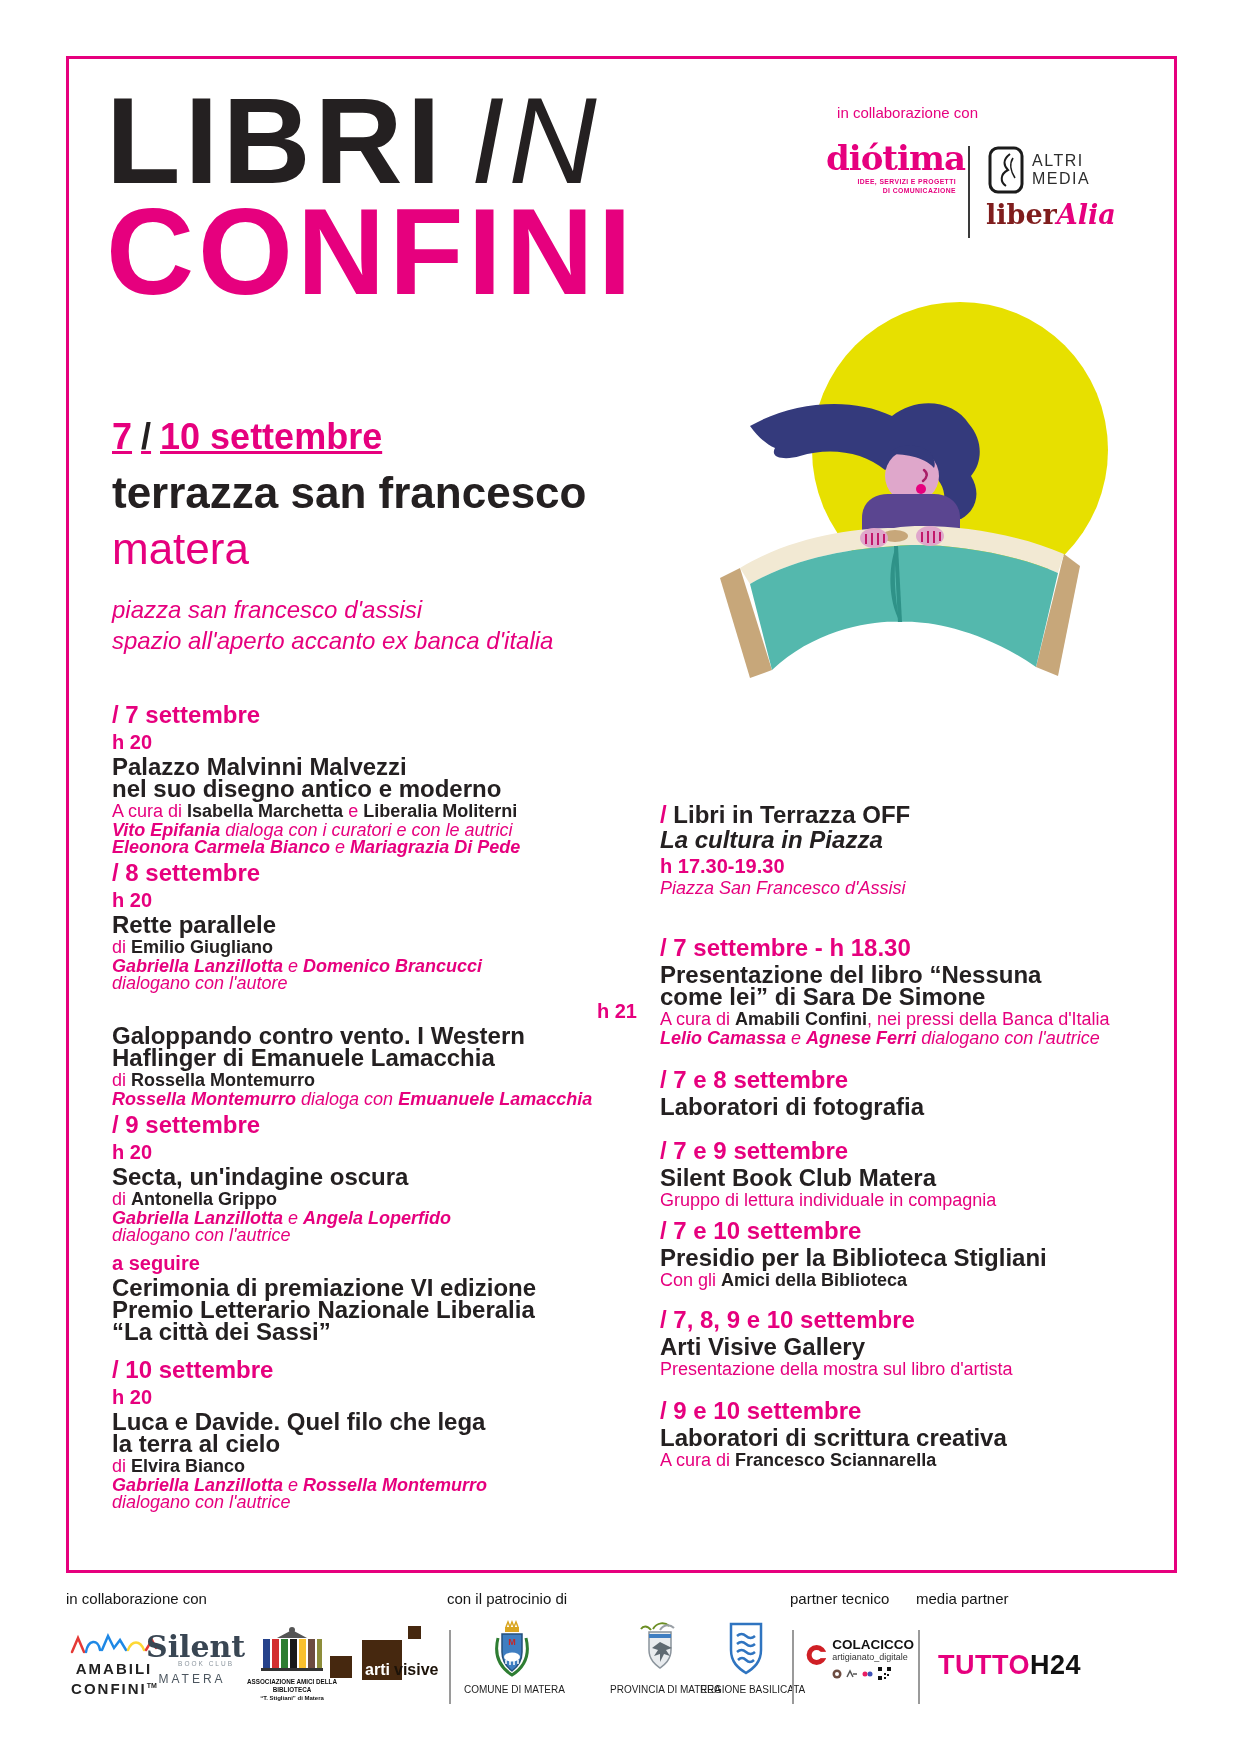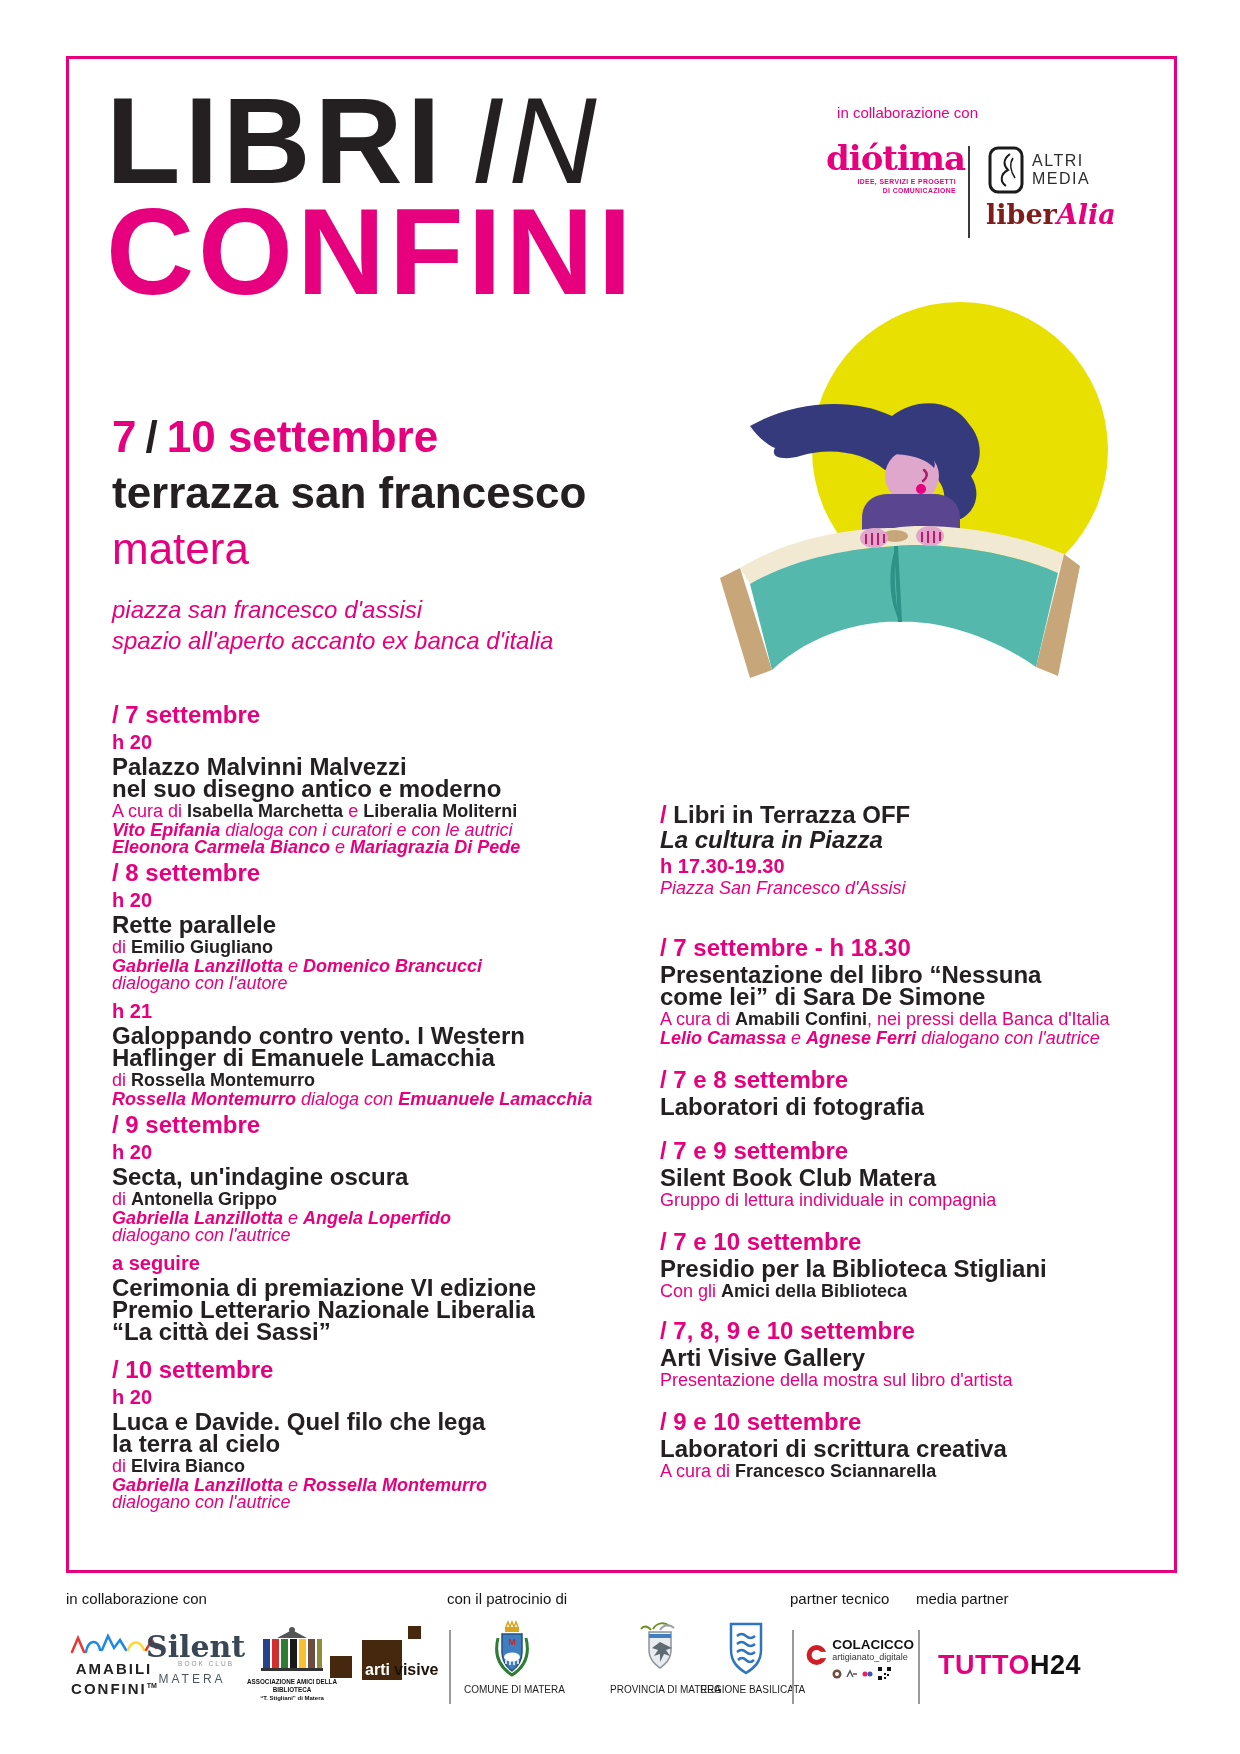--- a/index.html
+++ b/index.html
@@ -20,21 +20,21 @@
   .diotima-tag{font-size:6.8px;font-weight:700;letter-spacing:.4px;line-height:1.3;color:#e6007e;margin-top:2px;}
   .header-divider{position:absolute;left:968px;top:146px;width:2px;height:92px;background:#3a3a3a;}
   .altrimedia{position:absolute;left:988px;top:146px;display:flex;gap:8px;align-items:center;}
   .am-text{font-size:16px;letter-spacing:1.5px;color:#2c2c2c;line-height:18px;font-weight:400;}
   .liberalia{position:absolute;left:986px;top:200px;font-family:"DejaVu Serif",serif;font-size:27px;line-height:30px;white-space:nowrap;}
   .lib-black{color:#7f1d1d;font-weight:700;}
   .lib-pink{color:#e6007e;font-weight:700;font-style:italic;}
 
   
   .hero{position:absolute;left:112px;top:412px;}
-  .hero-date{font-size:44px;font-weight:700;line-height:50px;color:#e6007e;white-space:nowrap;}
+  .hero-date{font-size:36px;font-weight:700;line-height:50px;color:#e6007e;white-space:nowrap;text-decoration:underline;}
   .hero-date .sep{color:#242021;padding:0 9px;}
   .hero-venue{font-size:44px;font-weight:700;line-height:50px;color:#242021;margin-top:6px;white-space:nowrap;}
   .hero-city{font-size:44px;font-weight:400;line-height:50px;color:#e6007e;margin-top:6px;}
   .hero-address{margin-top:20px;font-size:24px;font-style:italic;font-weight:500;color:#e6007e;line-height:31px;}
 
   
   .illus{position:absolute;left:630px;top:278px;width:510px;height:402px;}
 
   
   .col-left{position:absolute;left:112px;top:702px;width:525px;}
@@ -154,21 +154,21 @@
       <div class="line l-title"><span class="c-kb">nel suo disegno antico e moderno</span></div>
       <div class="line l-meta" style="margin-top: 3px;"><span class="c-p">A cura di </span><span class="c-kb">Isabella Marchetta</span><span class="c-p"> e </span><span class="c-kb">Liberalia Moliterni</span></div>
       <div class="line l-ital" style="margin-top: 2px;"><span class="c-pbi">Vito Epifania</span><span class="c-pi"> dialoga con i curatori e con le autrici</span></div>
       <div class="line l-ital"><span class="c-pbi">Eleonora Carmela Bianco</span><span class="c-pi"> e </span><span class="c-pbi">Mariagrazia Di Pede</span></div>
       <div class="line l-head" style="margin-top: 4px;"><span class="c-pb">/ 8 settembre</span></div>
       <div class="line l-time" style="margin-top: 6px;"><span class="c-pb">h 20</span></div>
       <div class="line l-title" style="margin-top: 4px;"><span class="c-kb">Rette parallele</span></div>
       <div class="line l-meta" style="margin-top: 3px;"><span class="c-p">di </span><span class="c-kb">Emilio Giugliano</span></div>
       <div class="line l-ital" style="margin-top: 2px;"><span class="c-pbi">Gabriella Lanzillotta</span><span class="c-pi"> e </span><span class="c-pbi">Domenico Brancucci</span></div>
       <div class="line l-ital"><span class="c-pi">dialogano con l'autore</span></div>
-      <div class="line l-time" style="margin-top: 10px;"><span class="c-pb">h 21</span></div>
+      <div class="line l-time" style="margin-top: 10px; text-align: right;"><span class="c-pb">h 21</span></div>
       <div class="line l-title" style="margin-top: 4px;"><span class="c-kb">Galoppando contro vento. I Western</span></div>
       <div class="line l-title"><span class="c-kb">Haflinger di Emanuele Lamacchia</span></div>
       <div class="line l-meta" style="margin-top: 3px;"><span class="c-p">di </span><span class="c-kb">Rossella Montemurro</span></div>
       <div class="line l-ital" style="margin-top: 2px;"><span class="c-pbi">Rossella Montemurro</span><span class="c-pi"> dialoga con </span><span class="c-pbi">Emuanuele Lamacchia</span></div>
       <div class="line l-head" style="margin-top: 4px;"><span class="c-pb">/ 9 settembre</span></div>
       <div class="line l-time" style="margin-top: 6px;"><span class="c-pb">h 20</span></div>
       <div class="line l-title" style="margin-top: 4px;"><span class="c-kb">Secta, un'indagine oscura</span></div>
       <div class="line l-meta" style="margin-top: 3px;"><span class="c-p">di </span><span class="c-kb">Antonella Grippo</span></div>
       <div class="line l-ital" style="margin-top: 2px;"><span class="c-pbi">Gabriella Lanzillotta</span><span class="c-pi"> e </span><span class="c-pbi">Angela Loperfido</span></div>
       <div class="line l-ital"><span class="c-pi">dialogano con l'autrice</span></div>
@@ -192,21 +192,21 @@
       <div class="line l-head" style="margin-top: 38px;"><span class="c-pb">/ 7 settembre - h 18.30</span></div>
       <div class="line l-title" style="margin-top: 4px;"><span class="c-kb">Presentazione del libro “Nessuna</span></div>
       <div class="line l-title"><span class="c-kb">come lei” di Sara De Simone</span></div>
       <div class="line l-meta" style="margin-top: 3px;"><span class="c-p">A cura di </span><span class="c-kb">Amabili Confini</span><span class="c-p">, nei pressi della Banca d'Italia</span></div>
       <div class="line l-ital" style="margin-top: 2px;"><span class="c-pbi">Lelio Camassa</span><span class="c-pi"> e </span><span class="c-pbi">Agnese Ferri</span><span class="c-pi"> dialogano con l'autrice</span></div>
       <div class="line l-head" style="margin-top: 20px;"><span class="c-pb">/ 7 e 8 settembre</span></div>
       <div class="line l-title" style="margin-top: 4px;"><span class="c-kb">Laboratori di fotografia</span></div>
       <div class="line l-head" style="margin-top: 20px;"><span class="c-pb">/ 7 e 9 settembre</span></div>
       <div class="line l-title" style="margin-top: 4px;"><span class="c-kb">Silent Book Club Matera</span></div>
       <div class="line l-meta" style="margin-top: 3px;"><span class="c-p">Gruppo di lettura individuale in compagnia</span></div>
-      <div class="line l-head" style="margin-top: 20px;"><span class="c-pb">/ 7 e 10 settembre</span></div>
+      <div class="line l-head" style="margin-top: 9px;"><span class="c-pb">/ 7 e 10 settembre</span></div>
       <div class="line l-title" style="margin-top: 4px;"><span class="c-kb">Presidio per la Biblioteca Stigliani</span></div>
       <div class="line l-meta" style="margin-top: 3px;"><span class="c-p">Con gli </span><span class="c-kb">Amici della Biblioteca</span></div>
       <div class="line l-head" style="margin-top: 18px;"><span class="c-pb">/ 7, 8, 9 e 10 settembre</span></div>
       <div class="line l-title" style="margin-top: 4px;"><span class="c-kb">Arti Visive Gallery</span></div>
       <div class="line l-meta" style="margin-top: 3px;"><span class="c-p">Presentazione della mostra sul libro d'artista</span></div>
       <div class="line l-head" style="margin-top: 20px;"><span class="c-pb">/ 9 e 10 settembre</span></div>
       <div class="line l-title" style="margin-top: 4px;"><span class="c-kb">Laboratori di scrittura creativa</span></div>
       <div class="line l-meta" style="margin-top: 3px;"><span class="c-p">A cura di </span><span class="c-kb">Francesco Sciannarella</span></div>
     </div>
 

